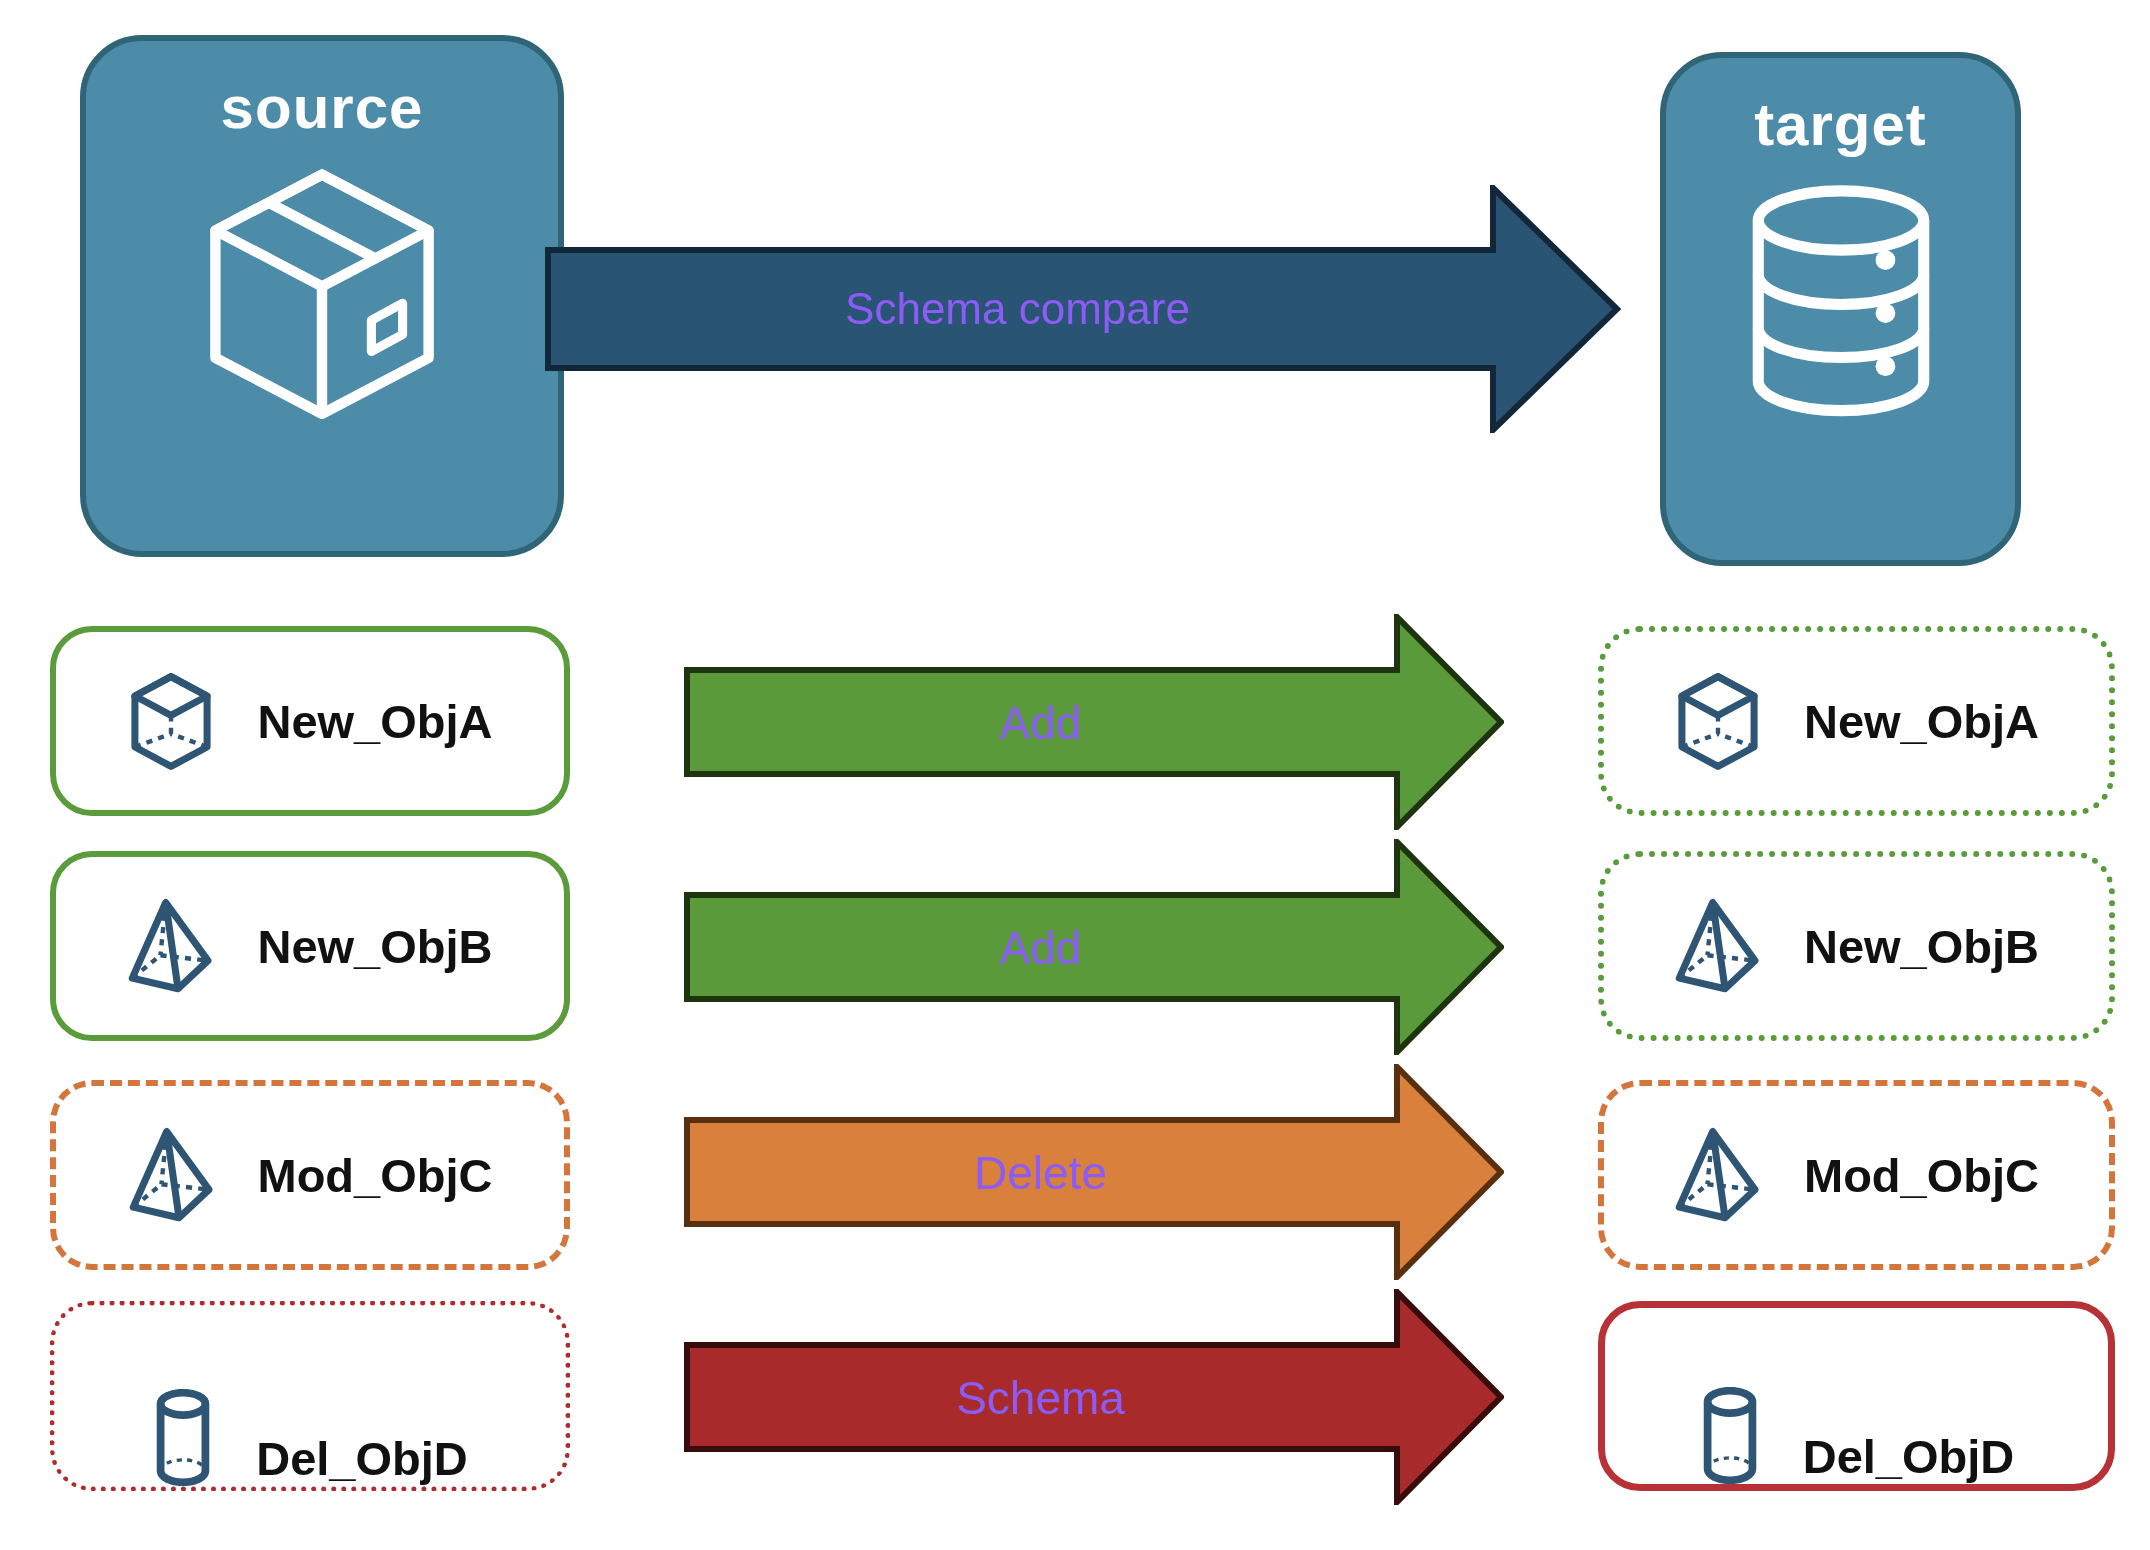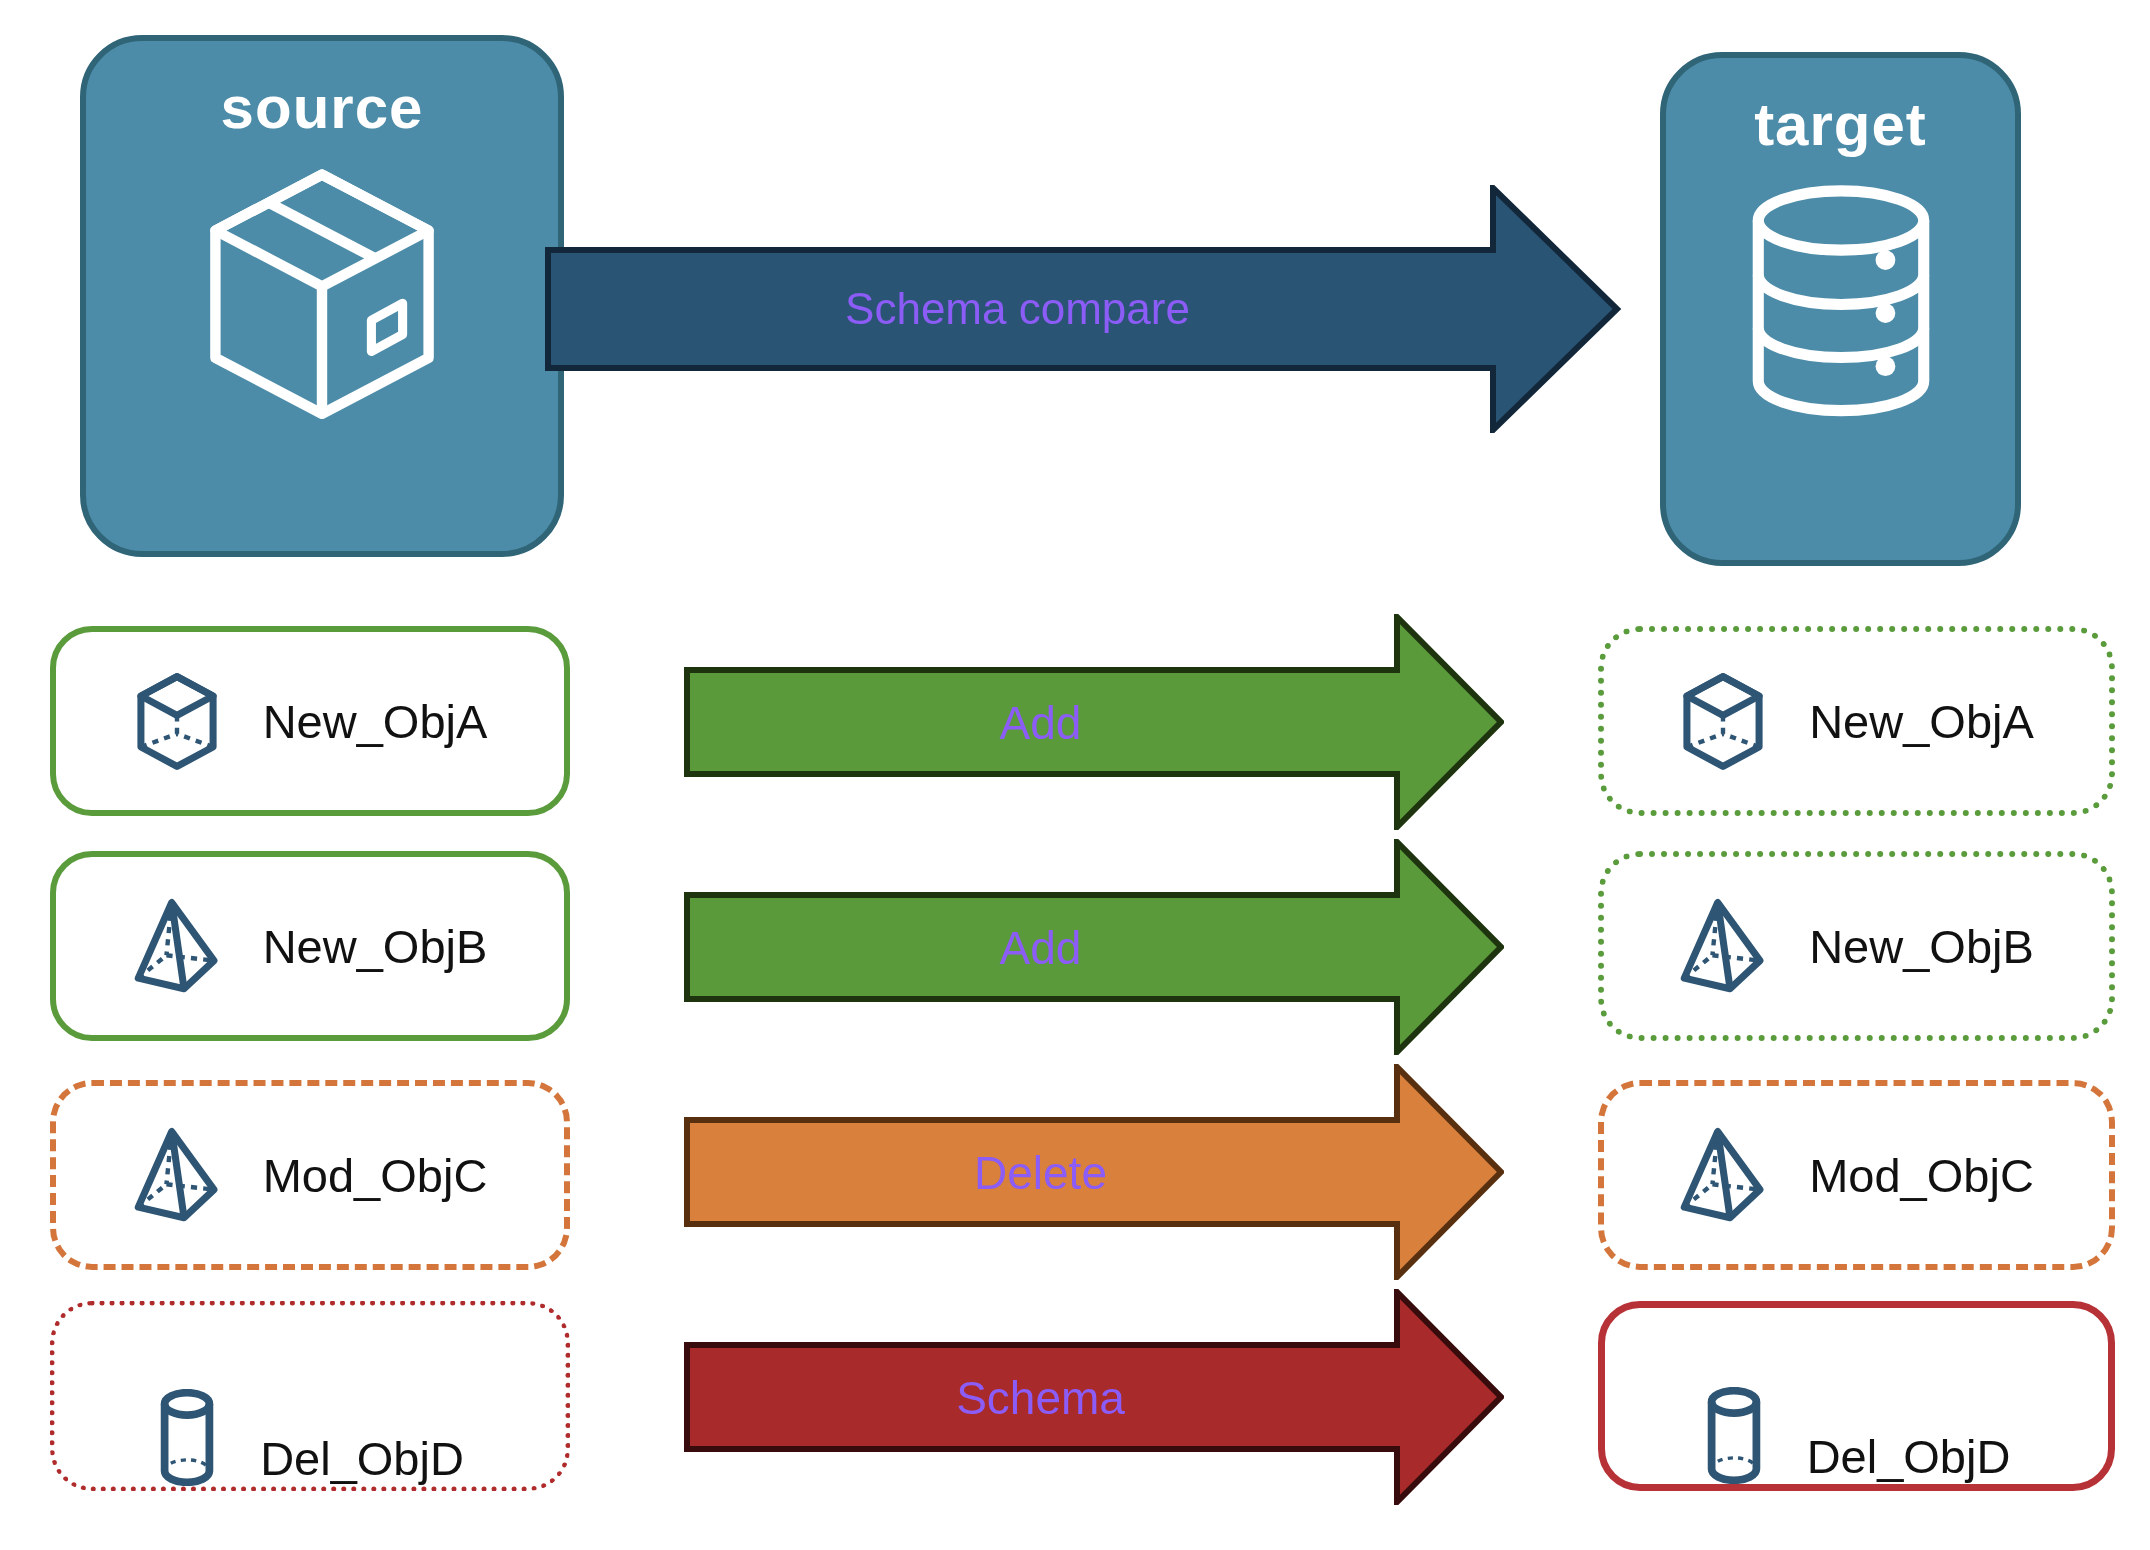--- a/index.html
+++ b/index.html
@@ -23,21 +23,21 @@
   
   .arrow-svg{position:absolute;}
   .arrow-label{
     position:absolute;display:flex;align-items:center;justify-content:center;
     color:#8b5cf6;font-size:46px;pointer-events:none;
   }
   
   .objbox{
     position:absolute;width:520px;height:190px;box-sizing:border-box;
     border-radius:42px;background:#ffffff;display:flex;align-items:center;
-    justify-content:center;gap:42px;
+    justify-content:center;gap:42px;font-weight:bold;
   }
   .objbox .label{font-size:47px;color:#111111;}
   .left-col{left:50px;}
   .right-col{left:1598px;width:517px;}
   .b-green-solid{border:6px solid #5a9b3c;}
   .b-green-dotted{border:6px dotted #5a9b3c;}
   .b-orange-dashed{border:6px dashed #d4763b;}
   .b-red-dotted{border:5px dotted #b02b2b;}
   .b-red-solid{border:7px solid #b73237;}
   .row1{top:626px;}

